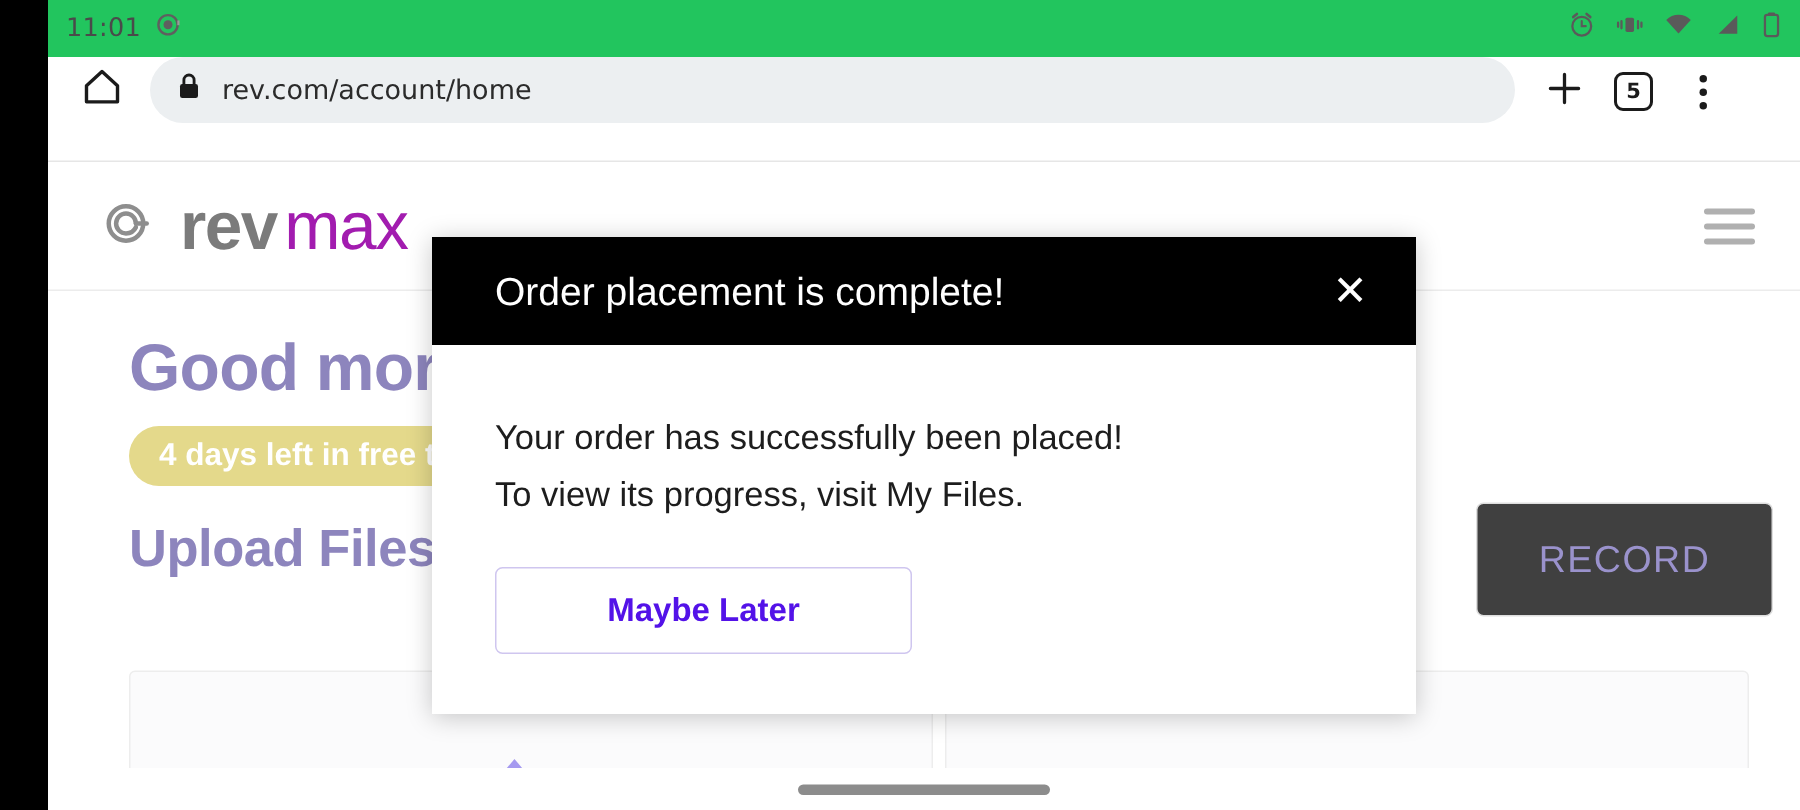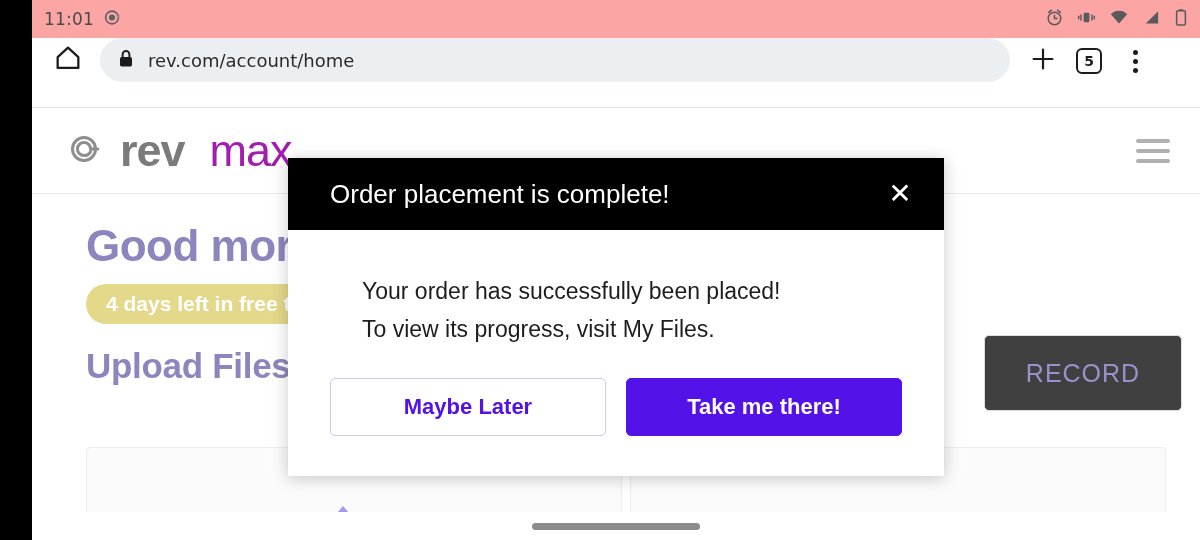--- a/index.html
+++ b/index.html
@@ -21,21 +21,21 @@
     left: 32px; top: 0;
     width: 1168px; height: 540px;
     background: #ffffff;
     overflow: hidden;
   }
 
   
   #statusbar {
     position: absolute; left: 0; top: 0;
     width: 1168px; height: 38px;
-    background: #fca5a5;
+    background: #22c55e;
     display: flex; align-items: center;
     padding: 0 12px 0 12px;
   }
   .sb-left { display: flex; align-items: center; gap: 10px; }
   .sb-time {
     font-size: 17px; color: #4a4a4a;
     font-family: "DejaVu Sans", sans-serif;
     letter-spacing: .2px;
   }
   .sb-right { margin-left: auto; display: flex; align-items: center; gap: 13px; }
@@ -96,21 +96,21 @@
     overflow: hidden;
   }
   #site-header {
     position: relative;
     height: 85px;
     border-bottom: 1px solid #ececec;
     display: flex; align-items: center;
     padding: 0 30px;
   }
   #logo { display: flex; align-items: center; gap: 14px; }
-  #logo .wordmark { display: flex; align-items: baseline; gap: 25px; }
+  #logo .wordmark { display: flex; align-items: baseline; gap: 5px; }
   #logo .rev {
     font-size: 45px; font-weight: bold; color: #7b7b7b;
     letter-spacing: -1px;
   }
   #logo .max {
     font-size: 45px; font-weight: normal; color: #a21caf;
     letter-spacing: -1px;
   }
   #hamburger { margin-left: auto; display: flex; flex-direction: column; gap: 6px; }
   #hamburger span { display: block; width: 34px; height: 4px; background: #b0b0b0; border-radius: 2px; }
@@ -211,21 +211,20 @@
     color: #ffffff; font-size: 28px; line-height: 1;
   }
   #modal-body {
     background: #ffffff;
     padding: 43px 42px 40px 42px;
   }
   #modal-text {
     font-size: 23px;
     color: #1d1d1d;
     line-height: 1.65;
-    margin-left: 32px;
   }
   #modal-actions {
     margin-top: 29px;
     display: flex; gap: 20px;
   }
   .btn {
     height: 58px;
     border-radius: 5px;
     display: flex; align-items: center; justify-content: center;
     font-size: 22px; font-weight: bold;
@@ -394,21 +393,20 @@
           <div id="modal-title">Order placement is complete!</div>
           <div id="modal-close">✕</div>
         </div>
         <div id="modal-body">
           <div id="modal-text">
             <div>Your order has successfully been placed!</div>
             <div>To view its progress, visit My Files.</div>
           </div>
           <div id="modal-actions">
             <div class="btn" id="btn-secondary">Maybe Later</div>
-            <div class="btn" id="btn-primary">Take me there!</div>
           </div>
         </div>
       </div>
 
       <div id="navbar">
         <div id="nav-pill"></div>
       </div>
 
     </div>
   </div>

